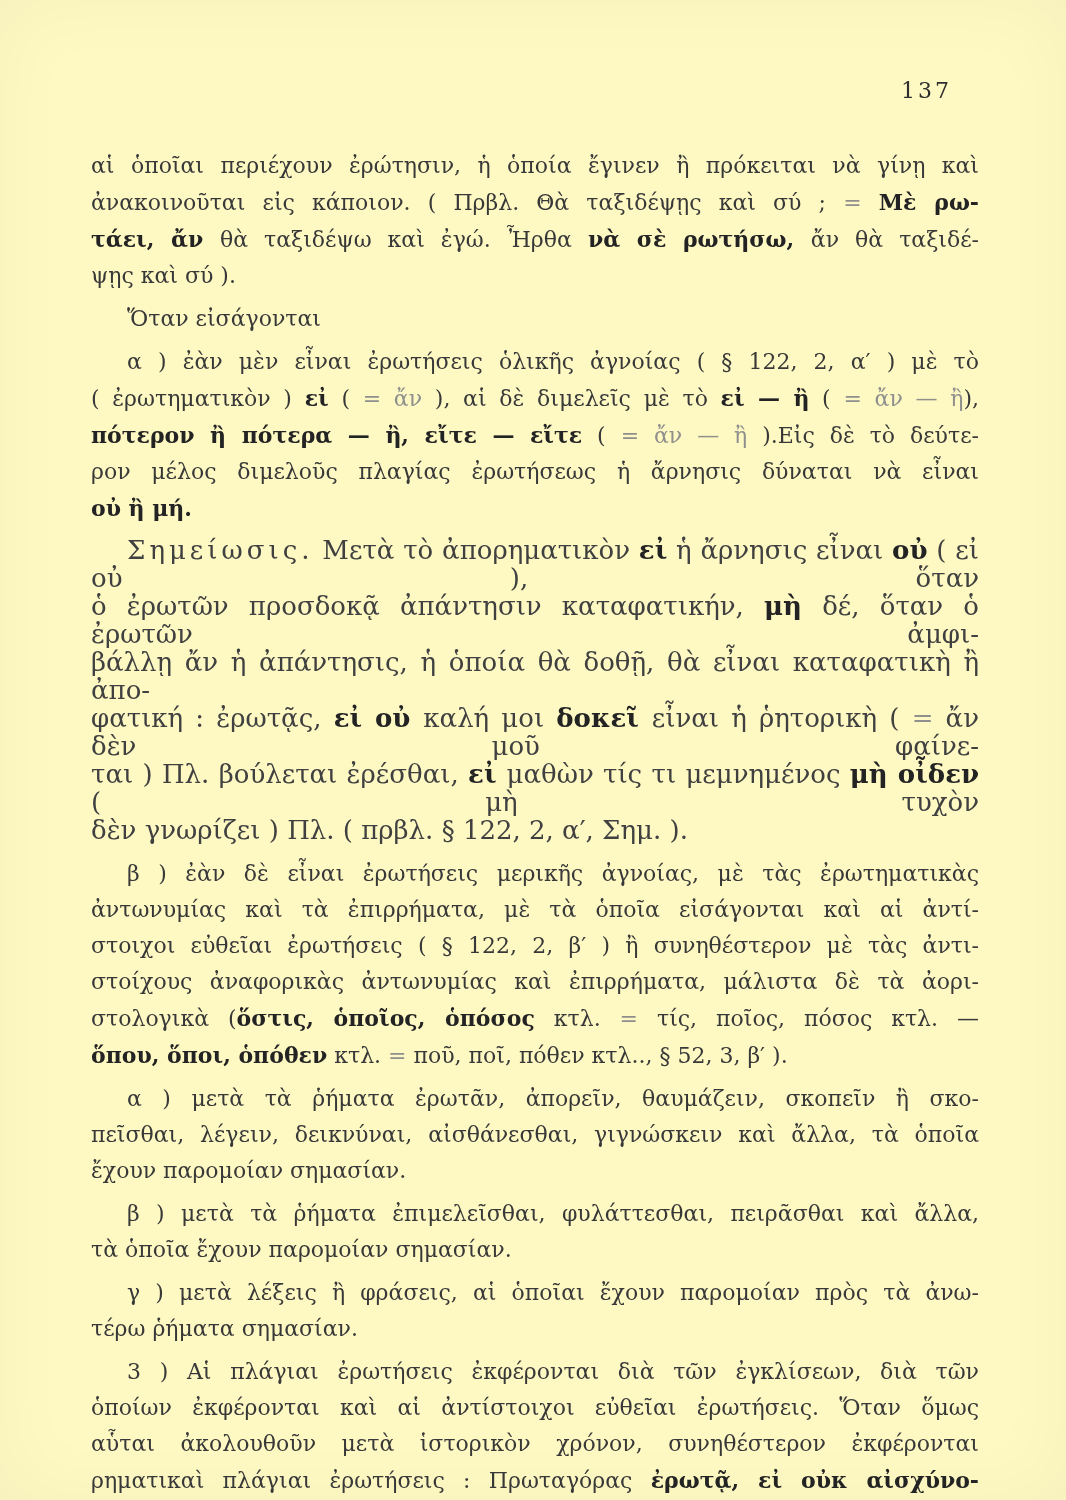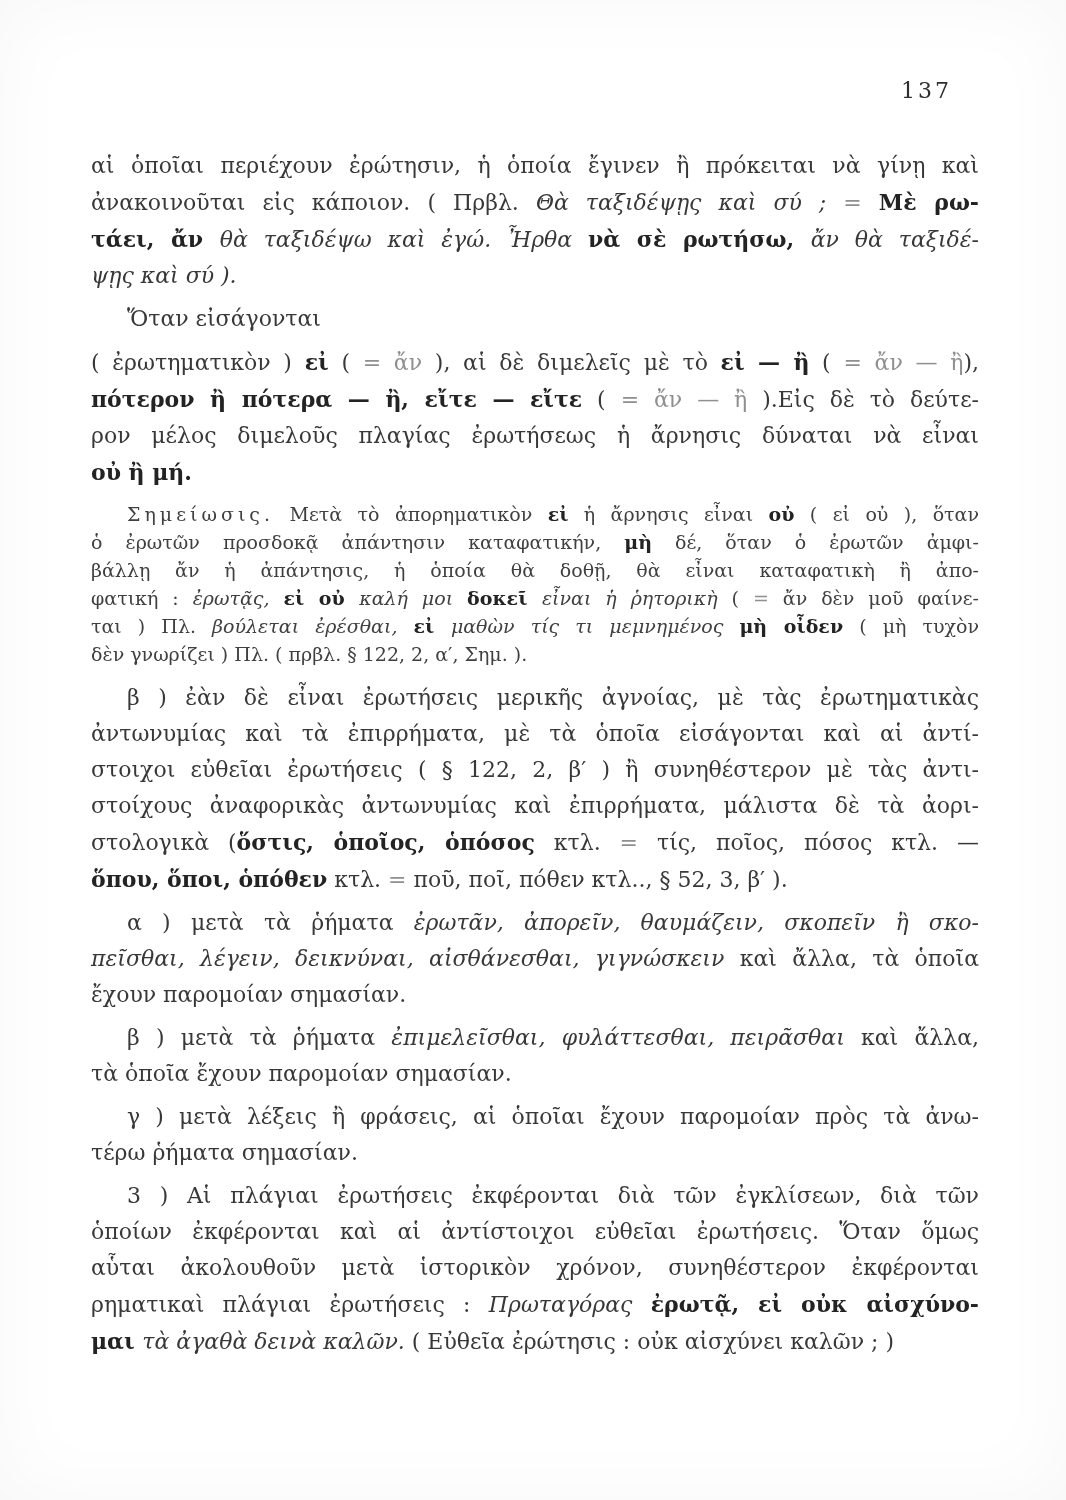--- a/index.html
+++ b/index.html
@@ -5,21 +5,21 @@
   html, body {
     margin: 0;
     padding: 0;
     background: #e8e8e6;
   }
   .page {
     position: relative;
     width: 1066px;
     height: 1500px;
     margin: 0 auto;
-    background: #ffffff;
+    background: #fef9c3;
     box-shadow: inset 0 0 80px rgba(0,0,0,0.035);
     font-family: "DejaVu Serif", "Liberation Serif", serif;
     color: #383838;
     overflow: hidden;
   }
   .page-number {
     position: absolute;
     top: 78px;
     left: 901px;
     font-size: 22px;
@@ -31,53 +31,54 @@
     left: 84px;
     top: 141px;
     width: 902px;
   }
   .para { margin: 7px; }
   .para.body {
     font-size: 22px;
     line-height: 36px;
   }
   .para.note {
-    font-size: 19px;
+    font-size: 26px;
     line-height: 28px;
     margin-top: 9px;
     margin-bottom: 12px;
     color: #404040;
   }
   .line { white-space: normal; }
   .line.fill {
     text-align: justify;
     text-align-last: justify;
   }
   .line.first { text-indent: 36px; }
   .b  { font-weight: bold; color: #232323; }
-  .i  { font-style: italic; }
+  .i  { }
   .f  { color: #8f8f8d; }
   .sp { letter-spacing: 4px; }
 </style>
 </head>
 <body>
 
 <div class="page">
   <div class="page-number">137</div>
   <div class="text-block" id="text-root">
       <div class="para body">
         <div class="line fill"><span>αἱ ὁποῖαι περιέχουν ἐρώτησιν, ἡ ὁποία ἔγινεν ἢ πρόκειται νὰ γίνῃ καὶ</span></div>
         <div class="line fill"><span>ἀνακοινοῦται εἰς κάποιον. ( Πρβλ. </span><span class="i">Θὰ ταξιδέψῃς καὶ σύ ; </span><span class="f">= </span><span class="b">Μὲ ρω-</span></div>
         <div class="line fill"><span class="b">τάει, ἄν </span><span class="i">θὰ ταξιδέψω καὶ ἐγώ. Ἦρθα </span><span class="b">νὰ σὲ ρωτήσω, </span><span class="i">ἄν θὰ ταξιδέ-</span></div>
         <div class="line"><span class="i">ψῃς καὶ σύ ).</span></div>
       </div>
       <div class="para body">
         <div class="line first"><span>Ὅταν εἰσάγονται</span></div>
       </div>
       <div class="para body">
+        <div class="line fill first"><span>α ) ἐὰν μὲν εἶναι ἐρωτήσεις ὁλικῆς ἀγνοίας ( § 122, 2, α′ ) μὲ τὸ</span></div>
         <div class="line fill"><span>( ἐρωτηματικὸν ) </span><span class="b">εἰ</span><span> ( </span><span class="f">= ἄν</span><span> ), αἱ δὲ διμελεῖς μὲ τὸ </span><span class="b">εἰ — ἢ</span><span> ( </span><span class="f">= ἄν — ἢ</span><span>),</span></div>
         <div class="line fill"><span class="b">πότερον ἢ πότερα — ἢ, εἴτε — εἴτε</span><span> ( </span><span class="f">= ἄν — ἢ</span><span> ).Εἰς δὲ τὸ δεύτε-</span></div>
         <div class="line fill"><span>ρον μέλος διμελοῦς πλαγίας ἐρωτήσεως ἡ ἄρνησις δύναται νὰ εἶναι</span></div>
         <div class="line"><span class="b">οὐ ἢ μή.</span></div>
       </div>
       <div class="para note">
         <div class="line fill first"><span class="sp">Σημείωσις.</span><span> Μετὰ τὸ ἀπορηματικὸν </span><span class="b">εἰ</span><span> ἡ ἄρνησις εἶναι </span><span class="b">οὐ</span><span> ( εἰ οὐ ), ὅταν</span></div>
         <div class="line fill"><span>ὁ ἐρωτῶν προσδοκᾷ ἀπάντησιν καταφατικήν, </span><span class="b">μὴ</span><span> δέ, ὅταν ὁ ἐρωτῶν ἀμφι-</span></div>
         <div class="line fill"><span>βάλλῃ ἄν ἡ ἀπάντησις, ἡ ὁποία θὰ δοθῇ, θὰ εἶναι καταφατικὴ ἢ ἀπο-</span></div>
         <div class="line fill"><span>φατική : </span><span class="i">ἐρωτᾷς, </span><span class="b">εἰ οὐ </span><span class="i">καλή μοι </span><span class="b">δοκεῖ </span><span class="i">εἶναι ἡ ῥητορικὴ </span><span>( </span><span class="f">= </span><span>ἄν δὲν μοῦ φαίνε-</span></div>

